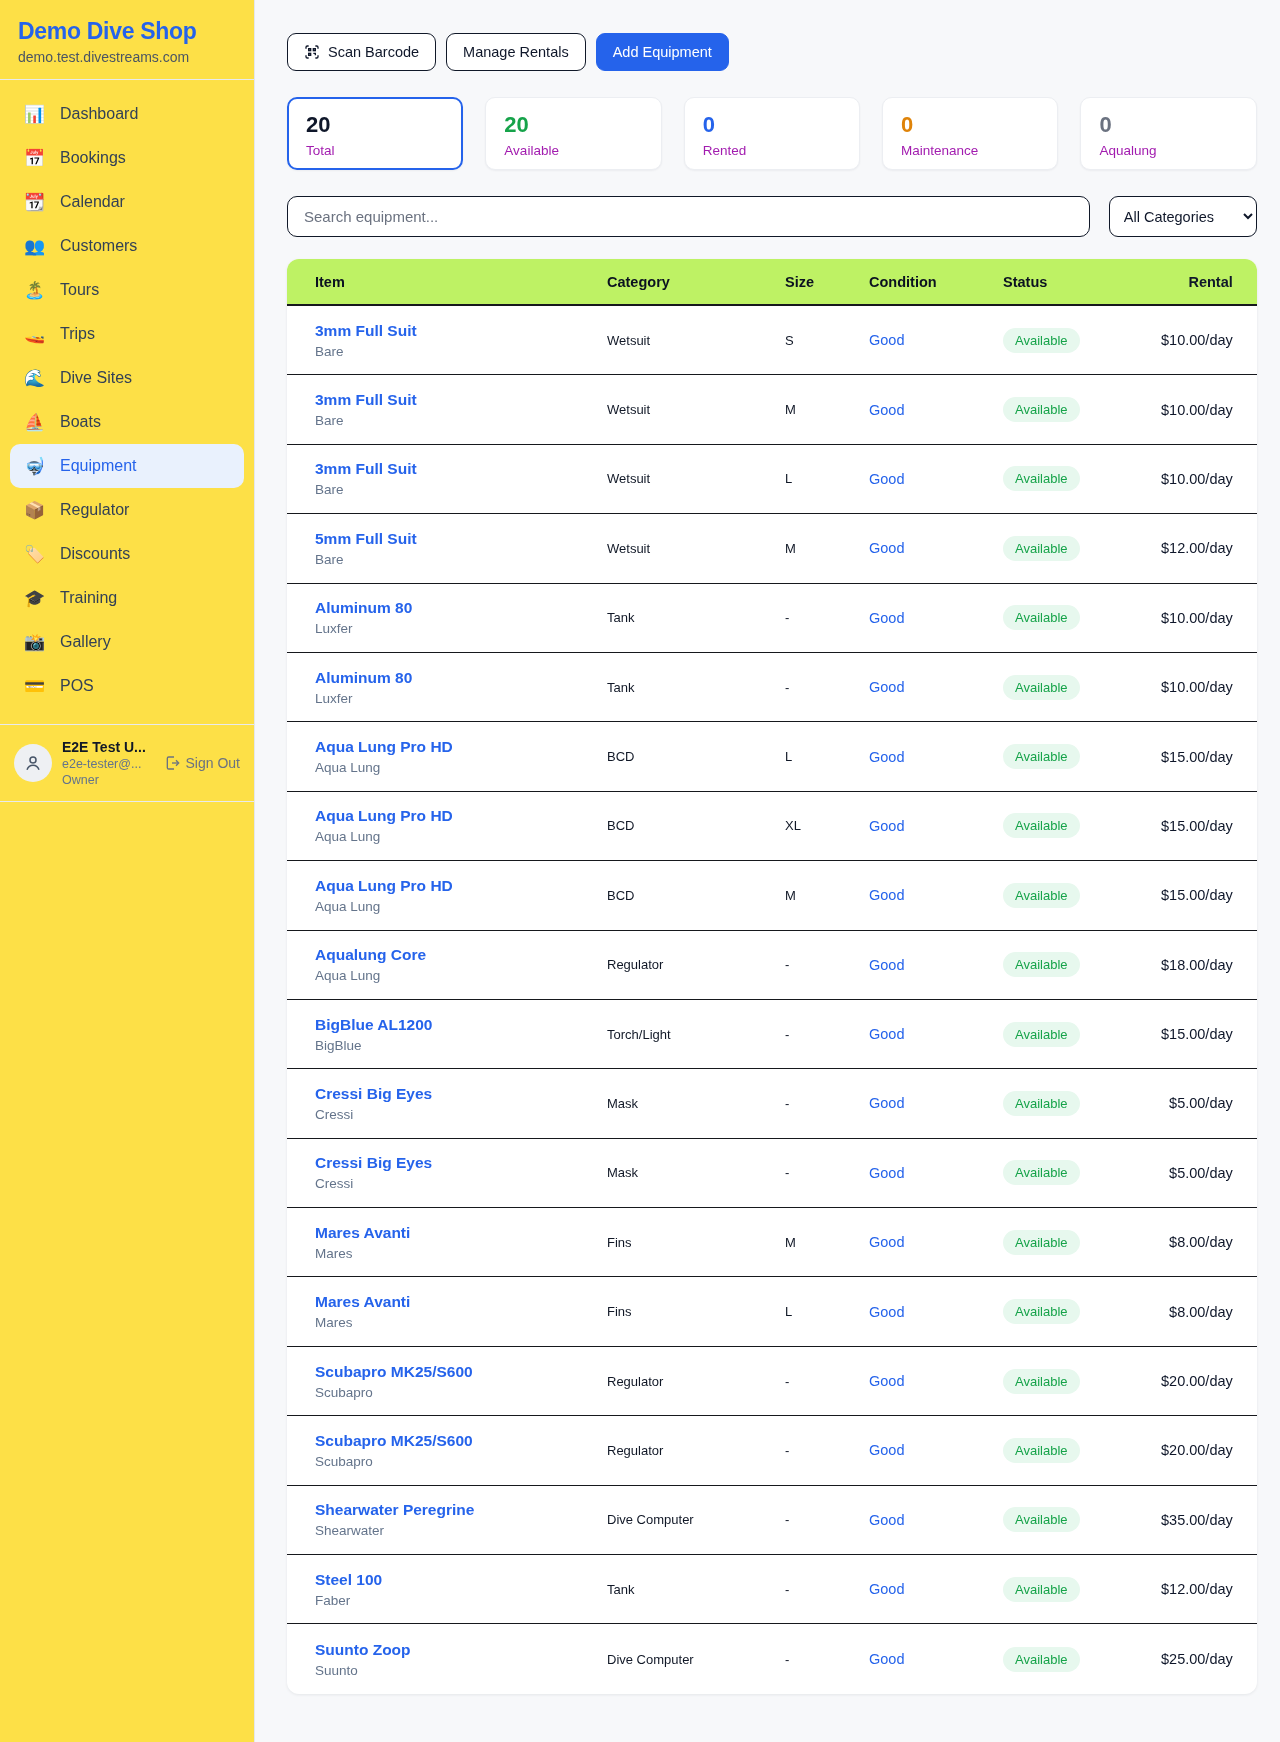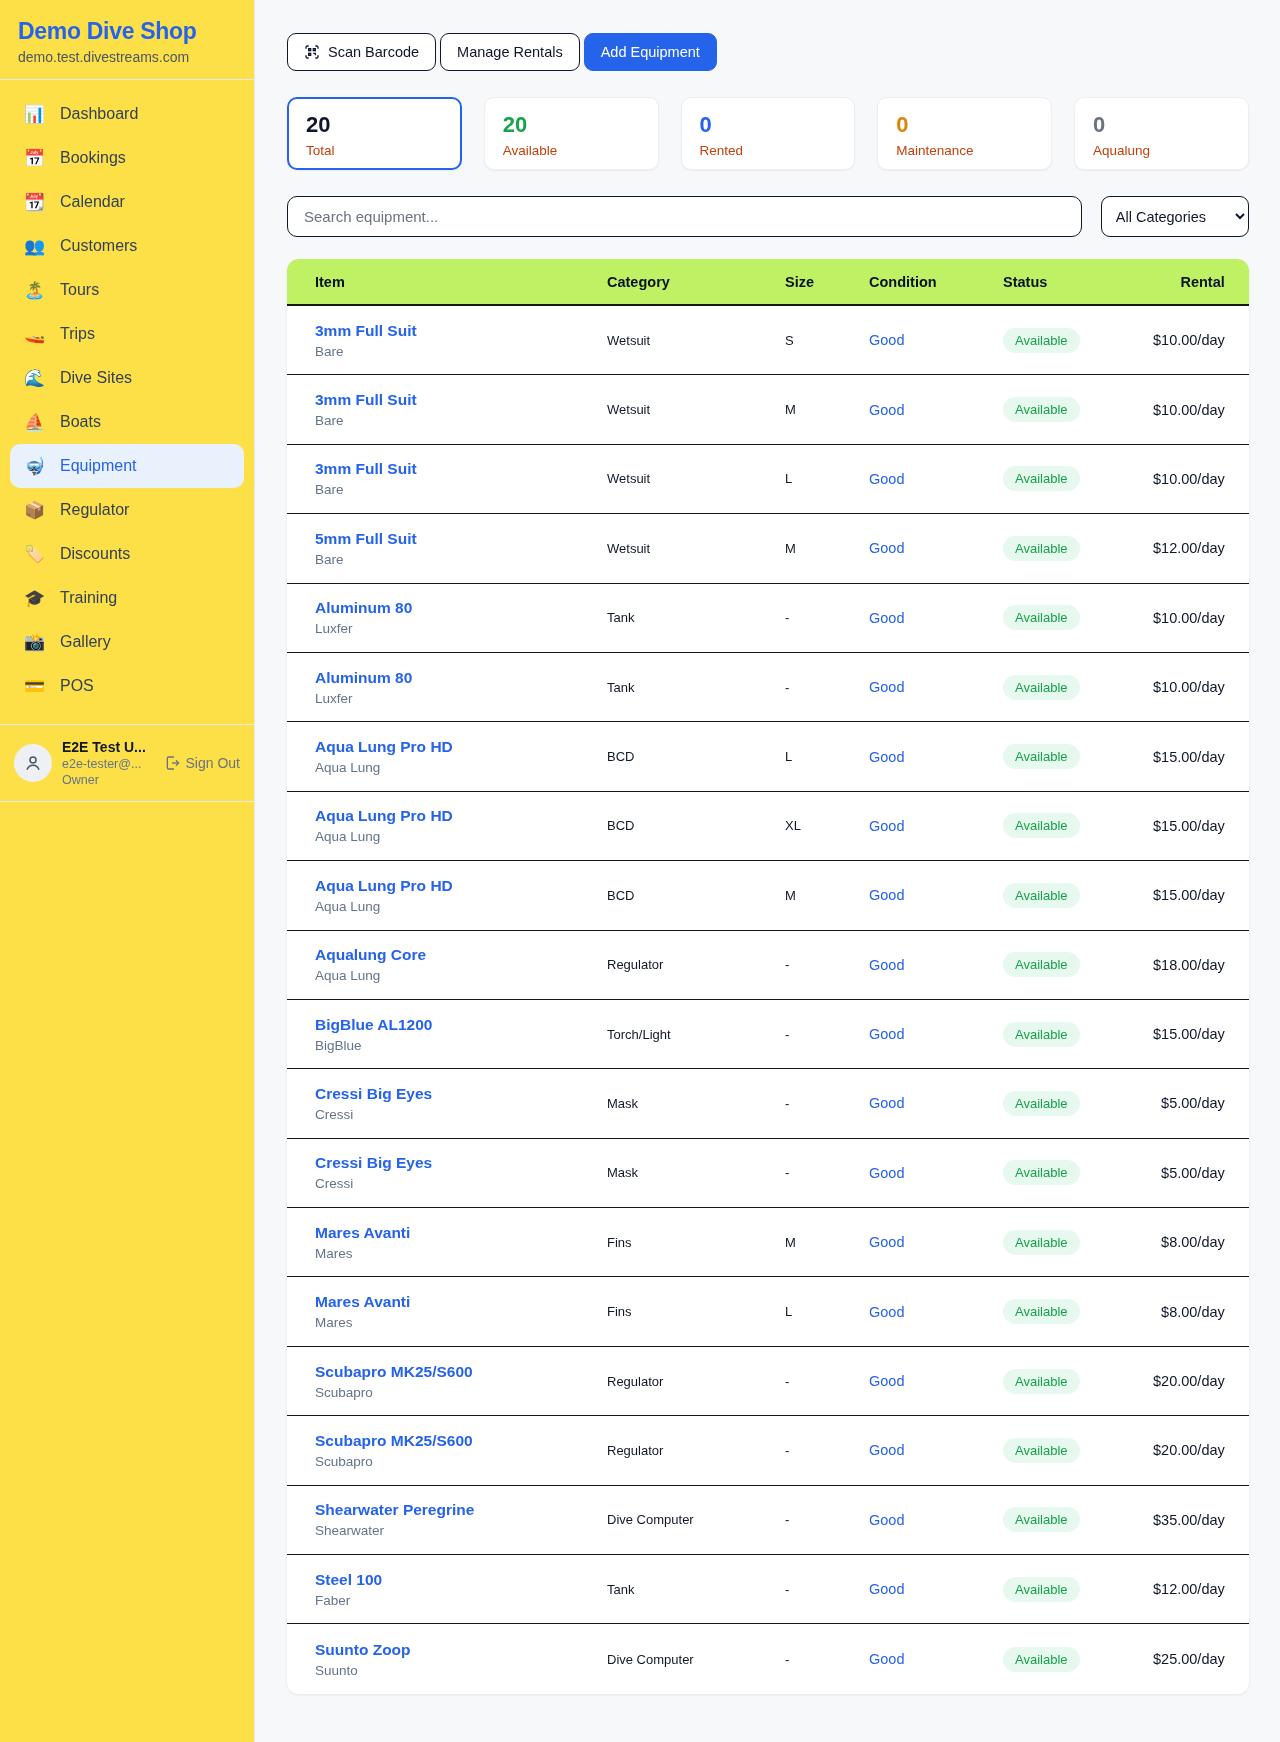--- a/index.html
+++ b/index.html
@@ -24,50 +24,50 @@
   .user-meta { flex:1; min-width:0; }
   .user-name { font-size:14px; font-weight:bold; color:#111827; white-space:nowrap; }
   .user-email,.user-role { font-size:12.5px; color:#64748b; margin-top:2px; white-space:nowrap; }
   .signout { display:flex; align-items:center; gap:6px; color:#6b7280; font-size:14px; white-space:nowrap; cursor:pointer; }
 
   
   .main { flex:1; padding:30px 33px 0 32px; }
   .main-header { display:flex; justify-content:space-between; align-items:flex-start; }
   .page-title { font-size:26px; font-weight:800; letter-spacing:-0.3px; color:#0b1220; }
   .page-sub { font-size:15px; color:#475569; margin-top:6px; }
-  .header-actions { display:flex; gap:4px; align-items:center; margin-top:3px; }
+  .header-actions { display:flex; gap:10px; align-items:center; margin-top:3px; }
   .btn { height:38px; display:inline-flex; align-items:center; gap:8px; padding:0 16px; border-radius:9px; font-size:14.5px; cursor:pointer; background:#fff; border:1px solid #101828; color:#0f172a; font-family:inherit; }
   .btn-primary { background:#2563eb; border:1px solid #2563eb; color:#fff; font-weight:500; }
 
   
   .stats { display:flex; gap:22px; margin-top:26px; }
   .stat-card { flex:1; background:#fff; border:1px solid #eceef2; border-radius:10px; padding:14px 18px; height:73px; box-shadow:0 1px 2px rgba(16,24,40,.05); cursor:pointer; }
   .stat-card.selected { border:2px solid #2563eb; padding:13px 17px; }
   .stat-value { font-size:22px; font-weight:bold; }
-  .stat-label { font-size:13.5px; color:#c2410c; margin-top:5px; }
+  .stat-label { font-size:13.5px; color:#a21caf; margin-top:5px; }
 
   
   .filters { display:flex; gap:19px; margin-top:26px; }
   .search-input { flex:1; height:41px; border:1px solid #101828; border-radius:10px; padding:0 16px; font-size:15px; font-family:inherit; color:#0f172a; background:#fff; outline:none; }
   .search-input::placeholder { color:#6b7280; }
   .cat-select { width:148px; height:41px; border:1px solid #101828; border-radius:9px; background:#fff; font-size:14.5px; font-family:inherit; color:#0f172a; padding:0 10px; }
 
   
   .table-card { margin-top:22px; background:#fff; border-radius:12px; box-shadow:0 1px 3px rgba(16,24,40,.08); overflow:hidden; }
   .t-grid { display:grid; grid-template-columns:292px 178px 84px 134px 150px 1fr; align-items:center; padding:0 24px 0 28px; }
   .t-head { background:#bef264; height:47px; border-bottom:2px solid #16181d; font-size:14.5px; font-weight:bold; color:#0b1220; }
   .t-head .col-rental { text-align:right; }
   .t-row { height:69.4px; border-bottom:1.5px solid #16181d; }
   .t-row:last-child { border-bottom:none; }
   .item-name { color:#2563eb; font-size:15.5px; font-weight:600; cursor:pointer; }
   .item-brand { color:#64748b; font-size:13.5px; margin-top:4px; }
   .cell { font-size:13px; color:#111827; }
   .cond { color:#2563eb; font-size:14.5px; cursor:pointer; }
   .badge { display:inline-block; padding:5px 12px; border-radius:999px; background:#e7f8ee; color:#16a34a; font-size:13px; }
-  .col-rental { text-align:right; font-size:14.5px; color:#0f172a; }
+  .col-rental { text-align:right; font-size:14.5px; color:#0f172a;margin-left:8px; }
   .qr-icon,.so-icon { display:inline-flex; }
 </style>
 </head>
 <body>
 
 <div class="app">
 
   <aside class="sidebar">
     <div class="brand-wrap">
       <div class="brand">Demo Dive Shop</div>

